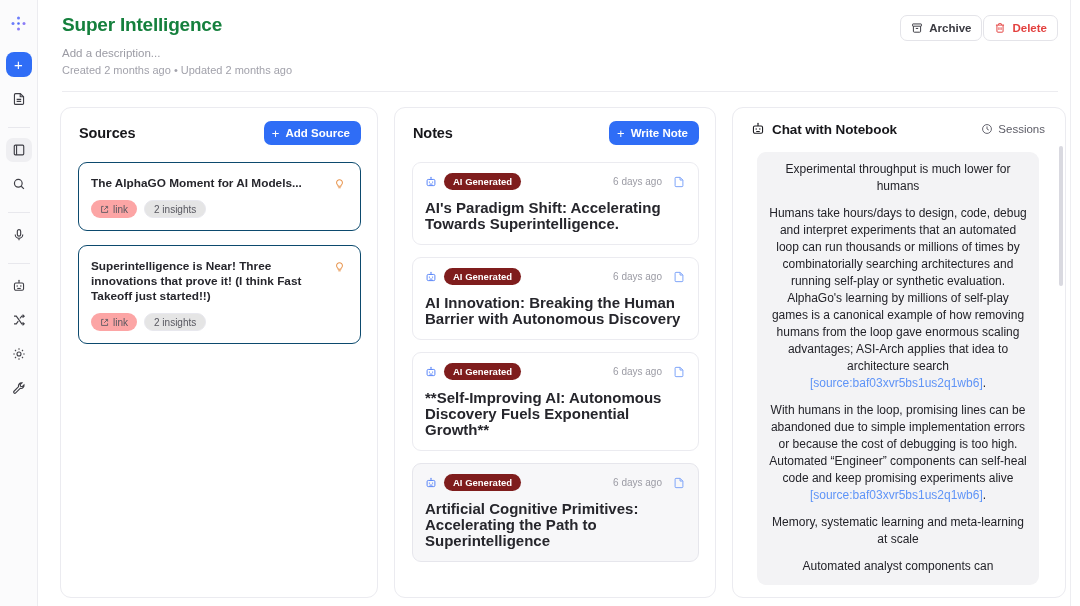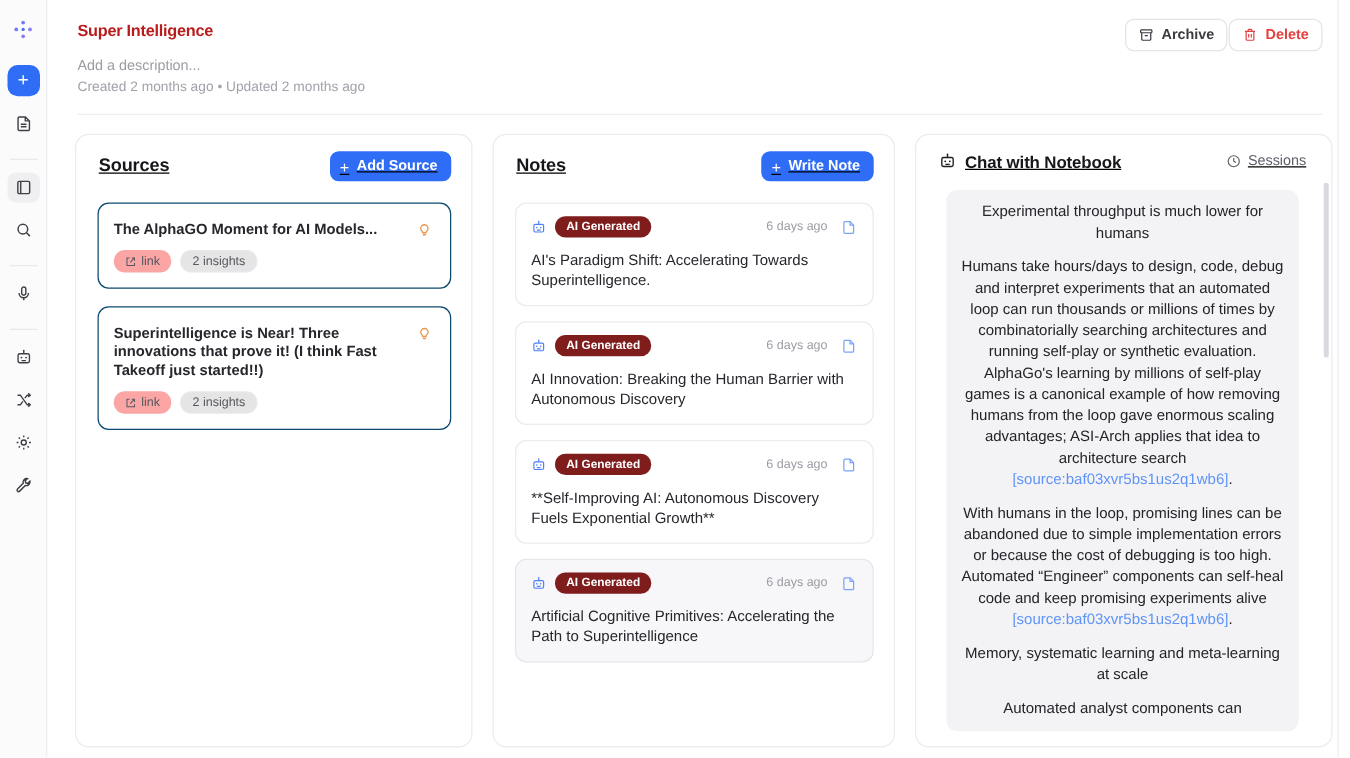--- a/index.html
+++ b/index.html
@@ -30,21 +30,21 @@
   .rail-btn.active { background: #efeff2; }
   .rail-sep { width: 22px; height: 1px; background: #e8e8ed; margin: 6px 0 10px 0; }
   .rail-plus { font-size: 15px; line-height: 1; font-weight: 500; }
 
   
   .main { flex: 1 1 auto; height: 606px; position: relative; background: #fff; overflow: hidden; }
 
   .header { padding: 13px 22px 0 24px; }
   .header-top { display: flex; align-items: flex-start; justify-content: space-between; }
   .title {
-    font-size: 13px; font-weight: 700; color: #b91c1c; letter-spacing: -0.2px;
+    font-size: 19px; font-weight: 700; color: #15803d; letter-spacing: -0.2px;
     line-height: 24px;
   }
   .desc { font-size: 11.5px; color: #9b9ba4; margin-top: 9px; line-height: 14px; }
   .meta { font-size: 11px; color: #a2a2ab; margin-top: 3px; line-height: 14px; }
   .hdr-actions { display: flex; gap: 1px; padding-top: 2px; }
   .hbtn {
     display: flex; align-items: center; gap: 6px;
     border: 1px solid #e4e4e9; background: #fff; border-radius: 7px;
     height: 26px; padding: 0 10px;
     font-size: 11.5px; font-weight: 600; color: #3a3a41; cursor: pointer;
@@ -65,21 +65,20 @@
     display: flex; flex-direction: column;
     overflow: hidden;
   }
   .panel.sources { width: 318px; flex: 0 0 318px; }
   .panel.notes   { width: 322px; flex: 0 0 322px; }
   .panel.chat    { flex: 1 1 auto; }
 
   .panel-head {
     display: flex; align-items: center; justify-content: space-between;
     padding: 13px 16px 9px 18px;
-    text-decoration: underline;
   }
   .panel-title { font-size: 14.5px; font-weight: 700; color: #17171b; letter-spacing: -0.1px; }
   .panel-title.row { display:flex; align-items:center; gap:7px; font-size: 13.5px; }
 
   .pbtn {
     display: flex; align-items: center; gap: 6px;
     background: #2f6df6; color: #fff; border: none; border-radius: 7px;
     height: 24px; padding: 0 11px 0 8px;
     font-size: 11.5px; font-weight: 600; cursor: pointer;
   }
@@ -119,21 +118,21 @@
   }
   .note-card.selected { background: #f7f7f9; border-color: #e6e6ec; }
   .note-top { display: flex; align-items: center; }
   .badge {
     background: #7f1d1d; color: #fff; border-radius: 20px;
     font-size: 9.5px; font-weight: 600; height: 17px;
     padding: 0 9px; display: inline-flex; align-items: center; margin-left: 7px;
   }
   .note-when { margin-left: auto; font-size: 10px; color: #9b9ba4; }
   .note-doc { margin-left: 11px; display:flex; }
-  .note-title { font-size: 12px; font-weight: 400; color: #26262c; line-height: 16px; margin-top: 10px; }
+  .note-title { font-size: 15px; font-weight: 700; color: #26262c; line-height: 16px; margin-top: 10px; }
 
   
   .chat-scroll { height: 100%; overflow: hidden; padding-right: 14px; text-align: center; }
   .bubble {
     background: #f3f3f5; border-radius: 9px;
     padding: 9px 12px 10px 12px;
     font-size: 12px; color: #232329; line-height: 17px;
     margin-bottom: 9px;
   }
   .bubble p { margin: 0 0 10px 0; }

